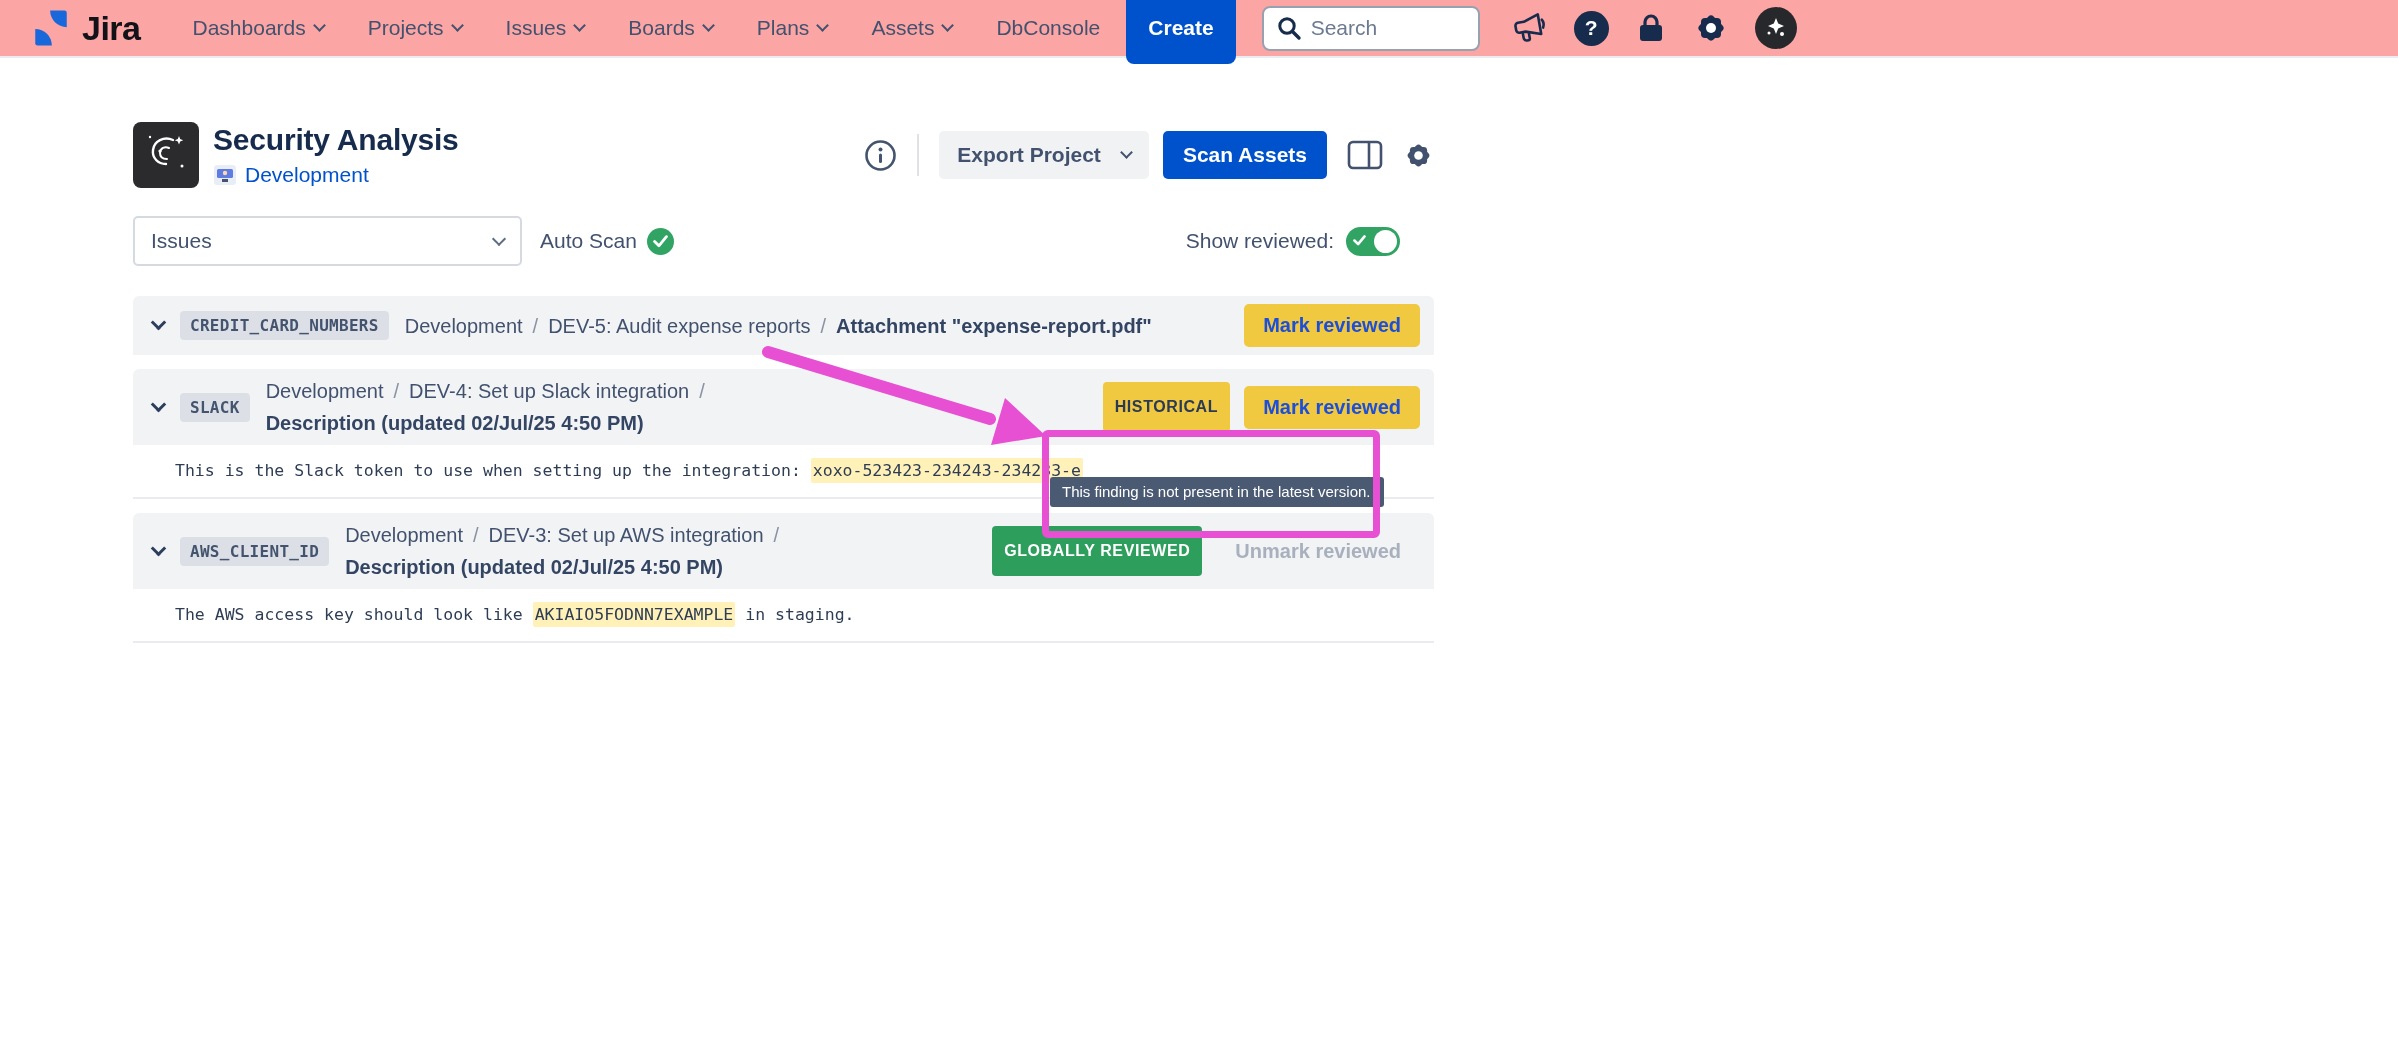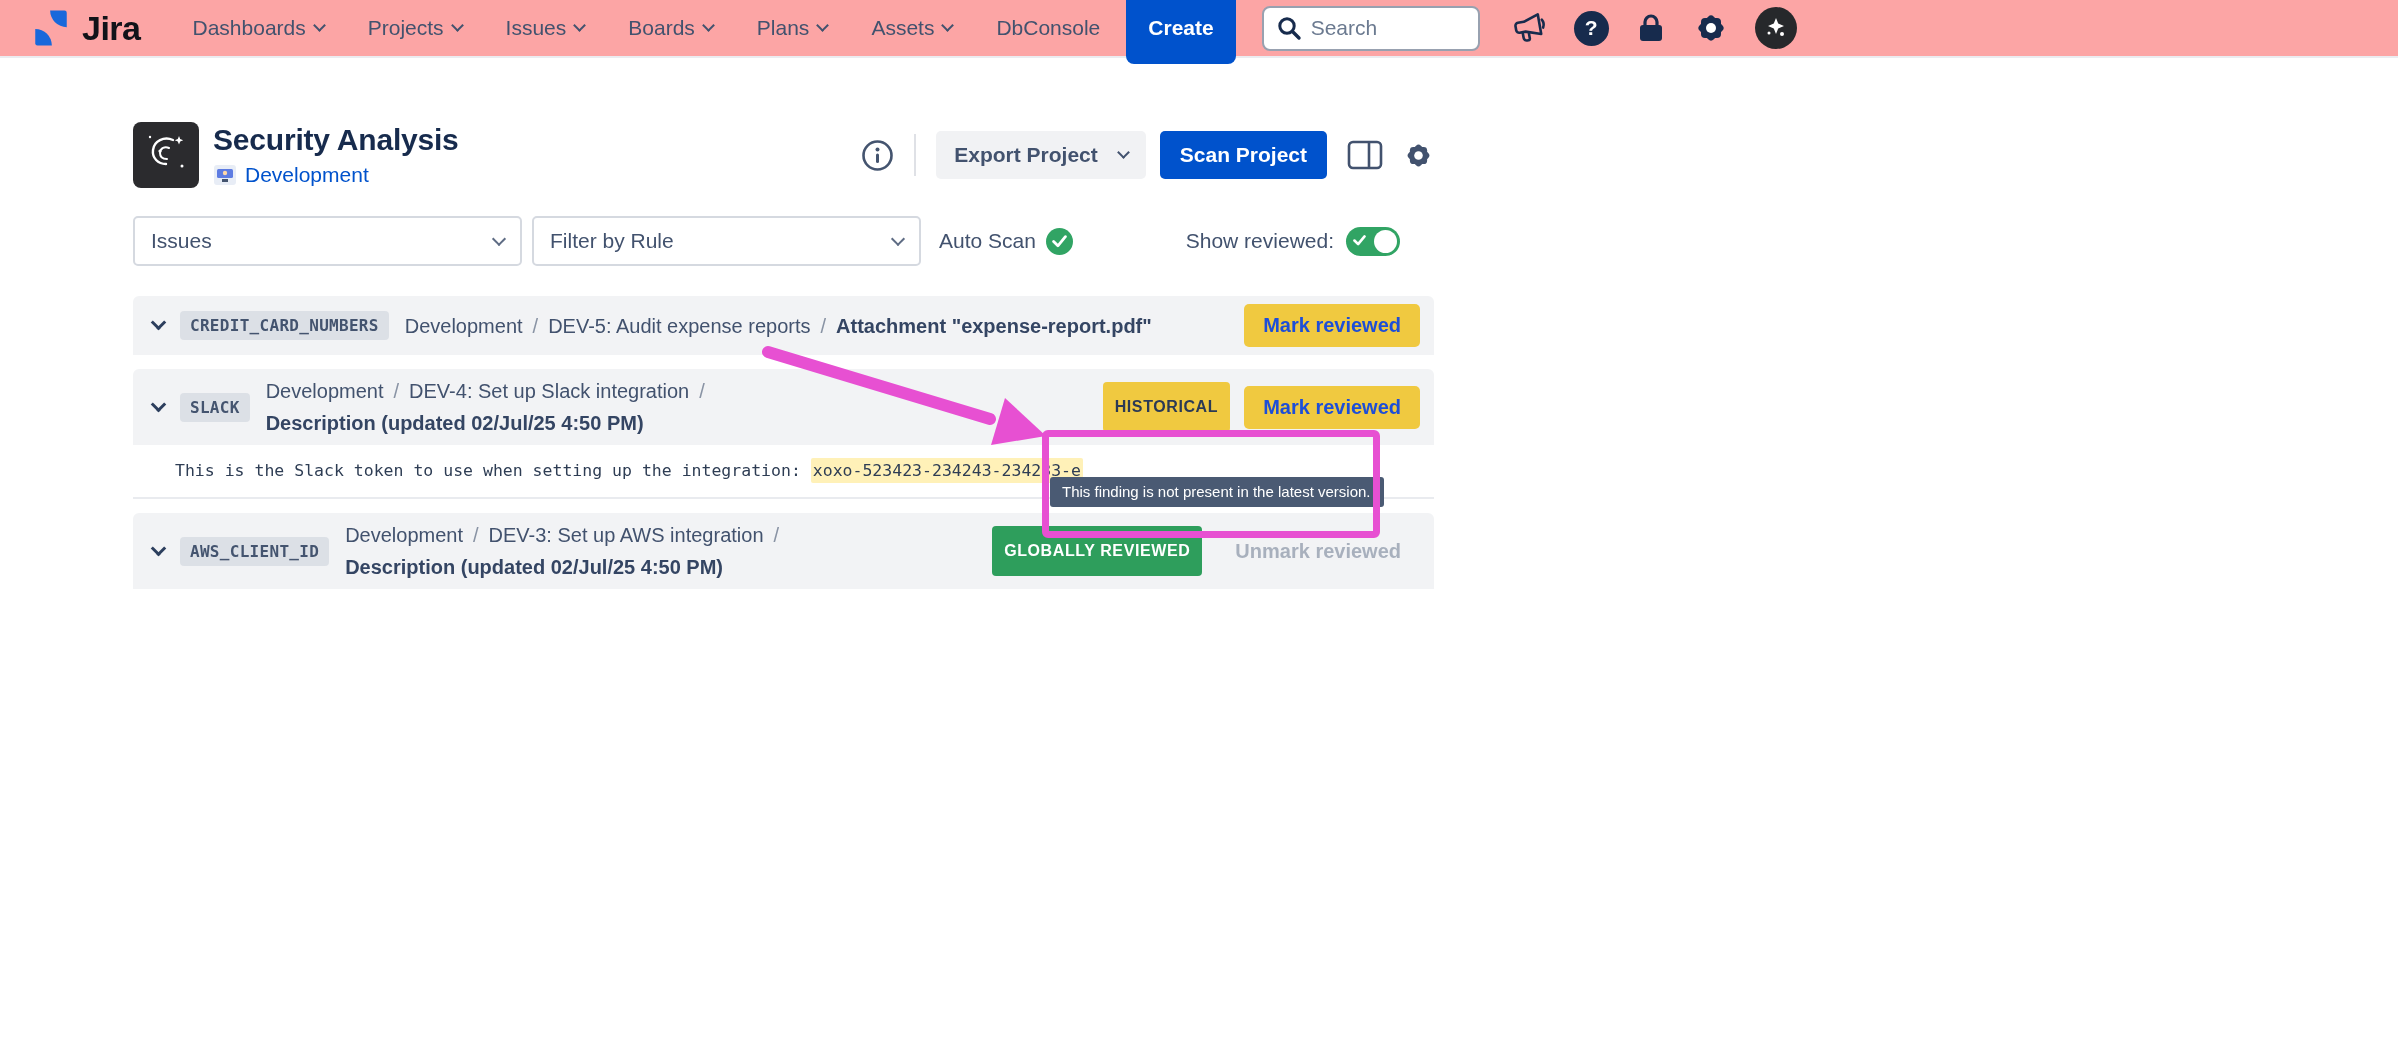--- a/index.html
+++ b/index.html
@@ -201,21 +201,21 @@
             <circle cx="16.5" cy="16.5" r="14" fill="none" stroke="#44546F" stroke-width="2.6"></circle>
             <circle cx="16.5" cy="10.5" r="2" fill="#44546F"></circle>
             <rect x="15" y="14.5" width="3" height="9.5" rx="1.5" fill="#44546F"></rect>
           </svg>
         </button>
         <div class="divider"></div>
         <button class="btn btn-neutral">
           <span>Export Project</span>
           <i class="chev"></i>
         </button>
-        <button class="btn btn-primary">Scan Project</button>
+        <button class="btn btn-primary">Scan Assets</button>
         <button class="icon-btn">
           <svg width="36" height="30" viewBox="0 0 36 30">
             <rect x="2" y="2" width="32" height="26" rx="4" fill="none" stroke="#42526E" stroke-width="2.6"></rect>
             <line x1="22" y1="2" x2="22" y2="28" stroke="#42526E" stroke-width="2.6"></line>
           </svg>
         </button>
         <button class="icon-btn">
           <svg width="31" height="31" viewBox="0 0 36 36">
             <rect x="8" y="8" width="20" height="20" rx="4" fill="#42526E"></rect>
             <rect x="8" y="8" width="20" height="20" rx="4" fill="#42526E" transform="rotate(45 18 18)"></rect>
@@ -223,24 +223,20 @@
           </svg>
         </button>
       </div>
     </div>
 
     <div class="filter-row">
       <div class="select">
         <span>Issues</span>
         <i class="chev"></i>
       </div>
-      <div class="select">
-        <span>Filter by Rule</span>
-        <i class="chev"></i>
-      </div>
       <div class="auto-scan">
         <span>Auto Scan</span>
         <span class="check-circle">
           <svg width="15" height="13" viewBox="0 0 14 12">
               <path d="M1.5 6l4 4 7-8.5" fill="none" stroke="#fff" stroke-width="2.6" stroke-linecap="round" stroke-linejoin="round"></path>
             </svg>
         </span>
       </div>
       <div class="show-reviewed">
         <span>Show reviewed:</span>
@@ -304,20 +300,23 @@
             <span class="sep">/</span>
             <span class="seg seg-link">DEV-3: Set up AWS integration</span>
             <span class="sep">/</span>
             <span class="seg seg-bold">Description (updated 02/Jul/25 4:50 PM)</span>
           </div>
           <div class="header-right">
             <span class="status-badge status-global">GLOBALLY REVIEWED</span>
             <button class="btn btn-review disabled" aria-disabled="true">Unmark reviewed</button>
           </div>
         </div>
+        <div class="card-body">
+          <span>The AWS access key should look like </span><mark class="hl">AKIAIO5FODNN7EXAMPLE</mark><span> in staging.</span>
+        </div>
       </article>
 
     </section>
   </main>
 
   <div class="historical-tooltip">This finding is not present in the latest version.</div>
 
   <div class="annotation-box"></div>
   <svg class="annotation-arrow" width="2398" height="1038" viewBox="0 0 2398 1038">
     <line x1="768" y1="352" x2="990" y2="419" stroke="#E750D2" stroke-width="12" stroke-linecap="round"></line>

